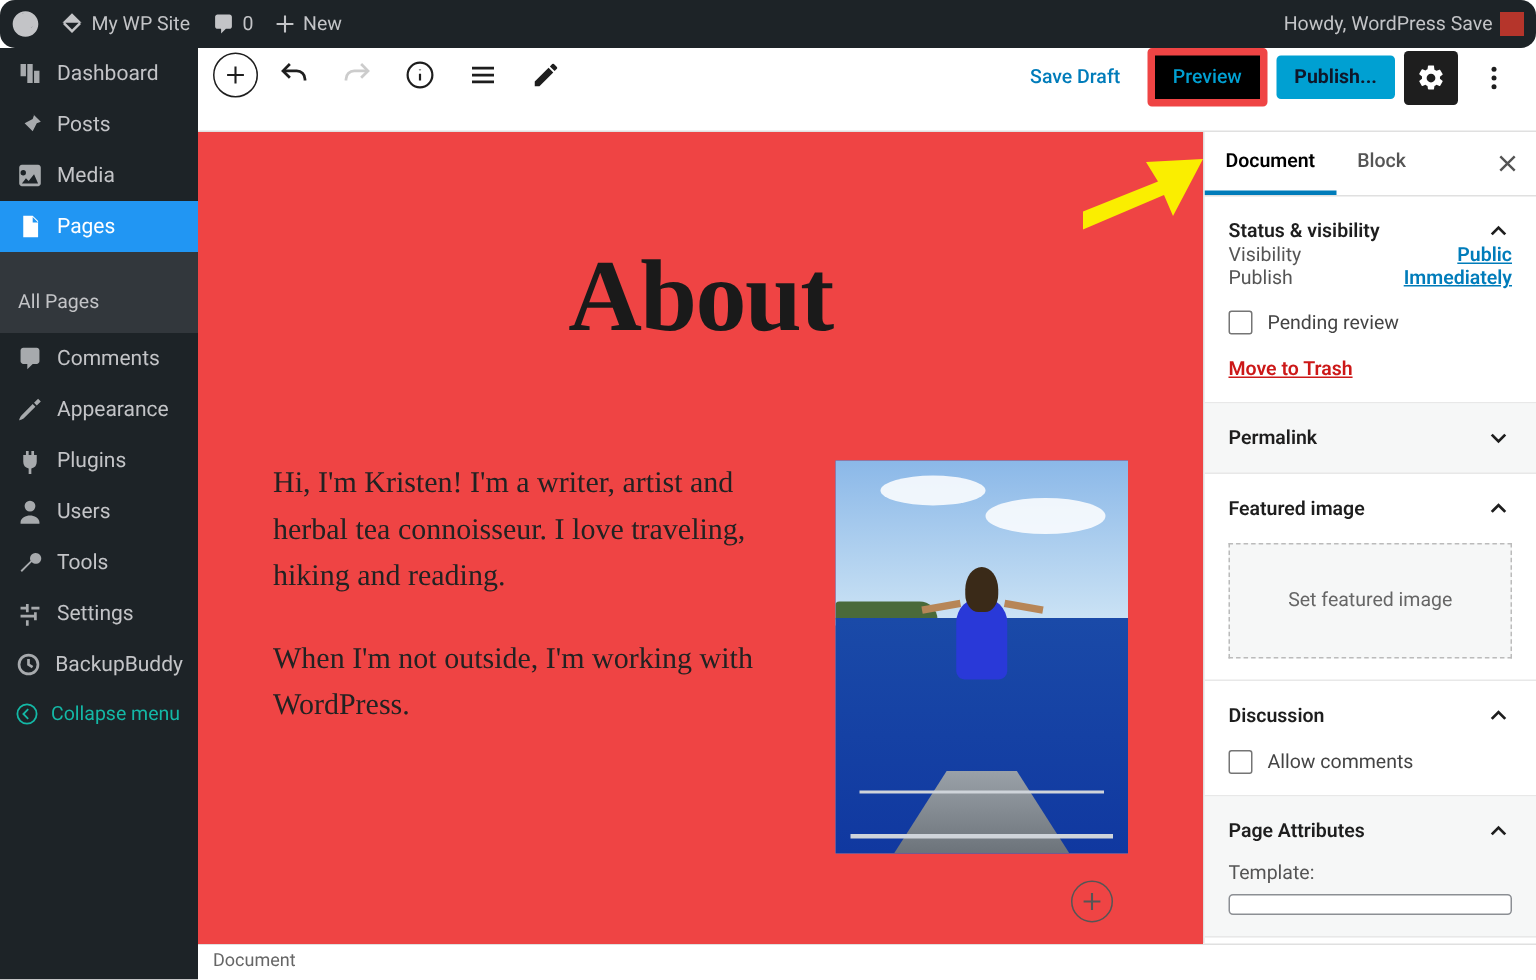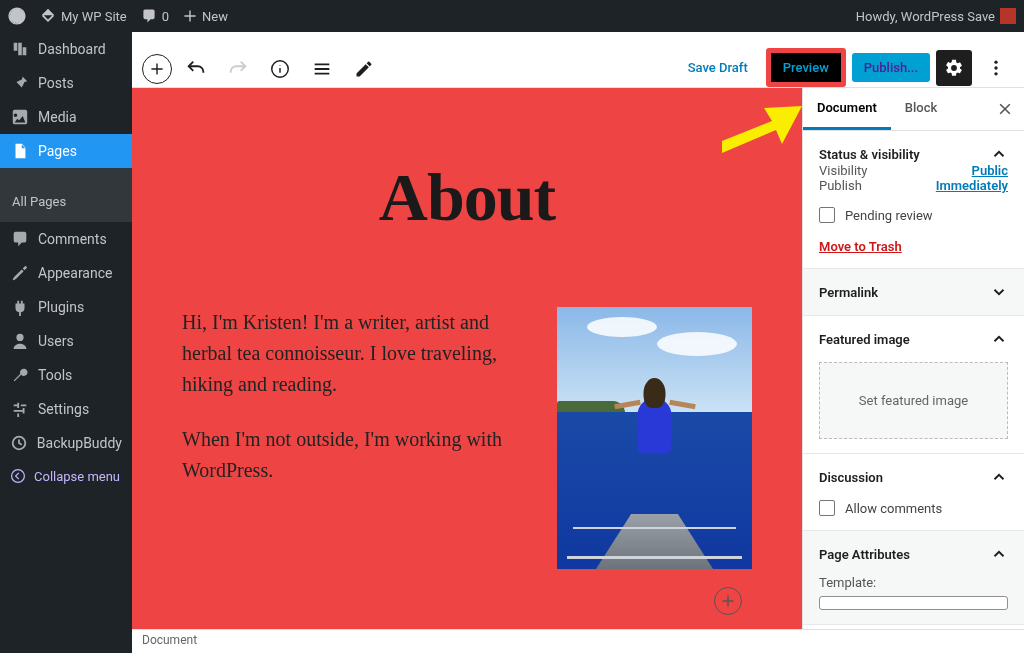--- a/index.html
+++ b/index.html
@@ -1,48 +1,48 @@
 <!DOCTYPE html>
 <html><head>
 <meta charset="utf-8">
 <style>
   * { box-sizing: border-box; margin: 0; padding: 0; }
   body { font-family: -apple-system, BlinkMacSystemFont, "Segoe UI", Roboto, sans-serif; font-size: 13px; color: #1e1e1e; overflow: hidden; }
   
   
-  .admin-bar { background: #1d2327; height: 32px; display: flex; align-items: center; justify-content: space-between; padding: 0 8px; color: #c3c4c7; font-size: 13px; }
+  .admin-bar { background: #1d2327; height: 32px; display: flex; align-items: center; justify-content: space-between; padding: 0 8px; color: #c3c4c7; font-size: 13px; border-radius: 10px; }
   .admin-bar-left, .admin-bar-right { display: flex; align-items: center; gap: 14px; }
   .admin-bar-item { display: inline-flex; align-items: center; gap: 5px; cursor: pointer; color: #c3c4c7; }
   .avatar { width: 16px; height: 16px; background: #b5352b; display: inline-block; }
   
   
   .admin-wrap { display: flex; height: calc(100vh - 32px); }
   .sidebar { width: 132px; background: #1d2327; color: #c3c4c7; font-size: 14px; flex-shrink: 0; }
   .sidebar-item { display: flex; align-items: center; gap: 8px; padding: 7px 10px; cursor: pointer; color: #c3c4c7; }
   .sidebar-item .icon { width: 20px; height: 20px; display: inline-flex; align-items: center; justify-content: center; color: #a7aaad; }
   .sidebar-item.active { background: #2196f3; color: #fff; position: relative; }
   .sidebar-item.active .icon { color: #fff; }
   .sidebar-item.active::after { content:""; position:absolute; right:-8px; top:50%; transform:translateY(-50%); border:8px solid transparent; border-right-color:#f0f0f1; }
   .sidebar-sub { background: #32373c; padding: 21px 0 8px 0; }
   .sidebar-sub .sub-item { padding: 5px 12px; color: #c3c4c7; cursor: pointer; font-size: 13px; }
   .sidebar-sub .sub-item.current { font-weight: 600; color: #fff; }
-  .collapse { display:flex; align-items:center; gap:8px; padding:8px 10px; color:#c4b5fd; cursor:pointer; font-size: 13px; }
+  .collapse { display:flex; align-items:center; gap:8px; padding:8px 10px; color:#14b8a6; cursor:pointer; font-size: 13px; }
 
   
   .editor { flex: 1; display: flex; flex-direction: column; background: #fff; }
-  .editor-toolbar { height: 56px; background: #fff; border-bottom: 1px solid #e0e0e0; display: flex; align-items: flex-end; justify-content: space-between; padding: 0 10px; }
+  .editor-toolbar { height: 56px; background: #fff; border-bottom: 1px solid #e0e0e0; display: flex; align-items: flex-start; justify-content: space-between; padding: 0 10px; }
   .tb-left, .tb-right { display: flex; align-items: center; gap: 6px; }
   .icon-btn { width: 36px; height: 36px; display: inline-flex; align-items: center; justify-content: center; border-radius: 3px; cursor: pointer; color: #1e1e1e; background: transparent; }
   .icon-btn.circle { border: 1.5px solid #1e1e1e; border-radius: 50%; width: 30px; height: 30px; }
   .icon-btn.disabled { color: #ccc; cursor: default; }
   .icon-btn.dark { background: #1e1e1e; color:#fff; width:36px; height:36px; border-radius:3px; }
   .txt-btn { padding: 7px 12px; border-radius: 3px; cursor: pointer; font-size: 13px; font-weight: 500; }
   .save-draft { color: #007cba; }
   .preview { border: 5px solid #ef4444; color: #00a0d2; background:#000000; }
-  .publish { background: #00a0d2; color: #4c1d95; }
+  .publish { background: #00a0d2; color: #0f172a; font-weight: bold; }
   
   .editor-body { flex:1; display:flex; overflow:hidden; }
   .canvas { flex:1; background:#ef4444; position:relative; overflow-y:auto; }
   .canvas-inner { max-width: 700px; margin: 0 auto; padding: 40px 50px 80px; position:relative; }
   .page-title { font-family: Georgia, "Times New Roman", serif; font-weight: 900; font-size: 68px; text-align:center; margin: 30px 0 70px; color:#1a1a1a; letter-spacing: -1px;}
   .content-row { display:flex; gap: 44px; align-items:flex-start; }
   .content-text { flex:1; font-family: Georgia, serif; font-size: 20px; line-height: 1.55; color:#222; }
   .content-text p { margin-bottom: 24px; }
   .content-img { width: 195px; height: 262px; background: #3b7fd4; position:relative; overflow:hidden; }
   .sky { position:absolute; top:0; left:0; right:0; height:42%; background: linear-gradient(#8bb8e8,#cde4f5); }

